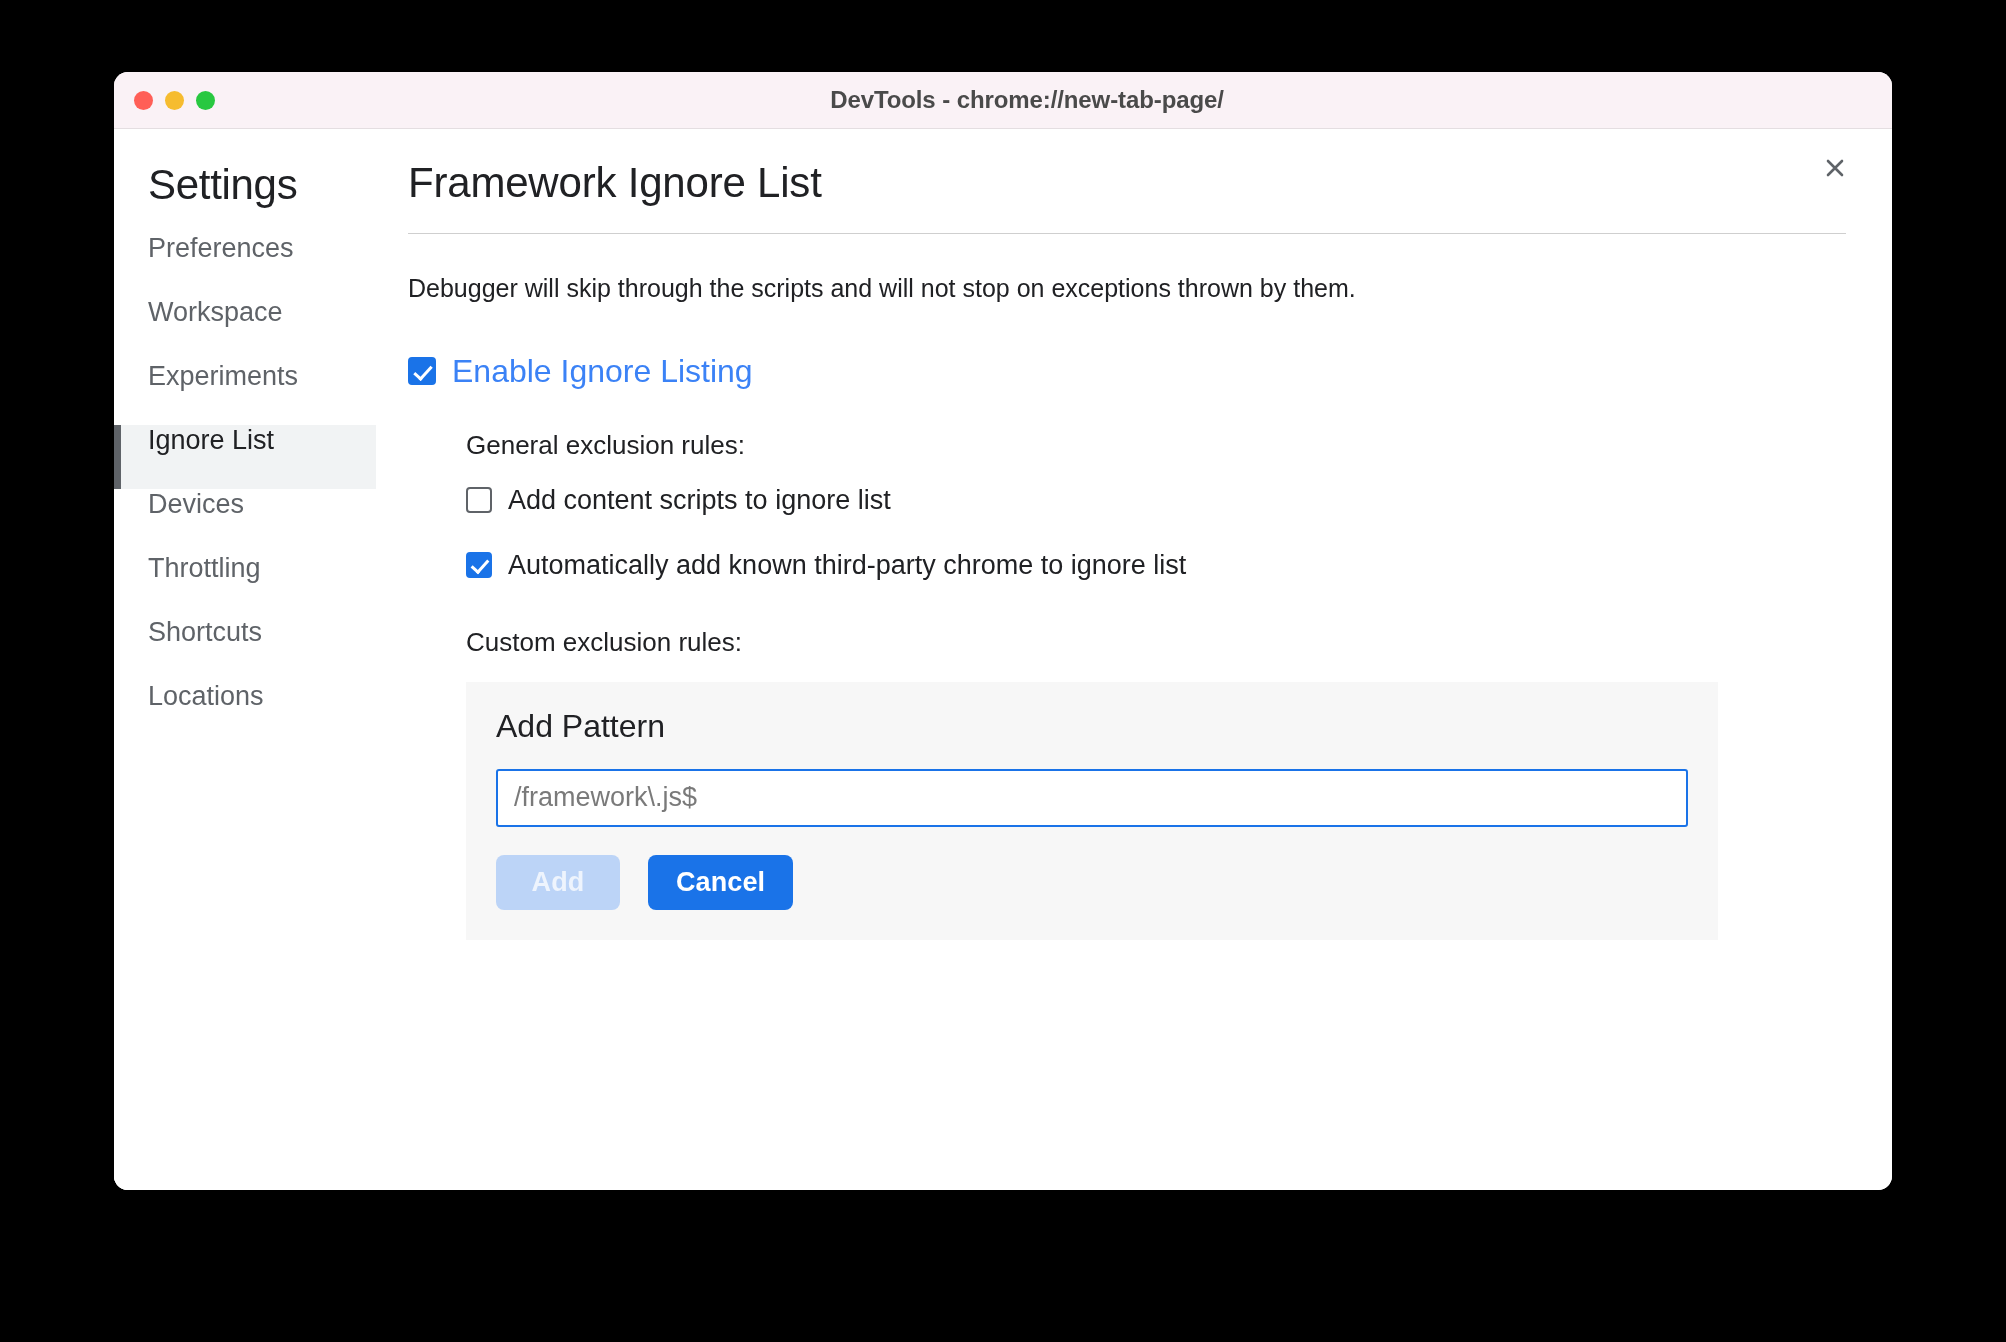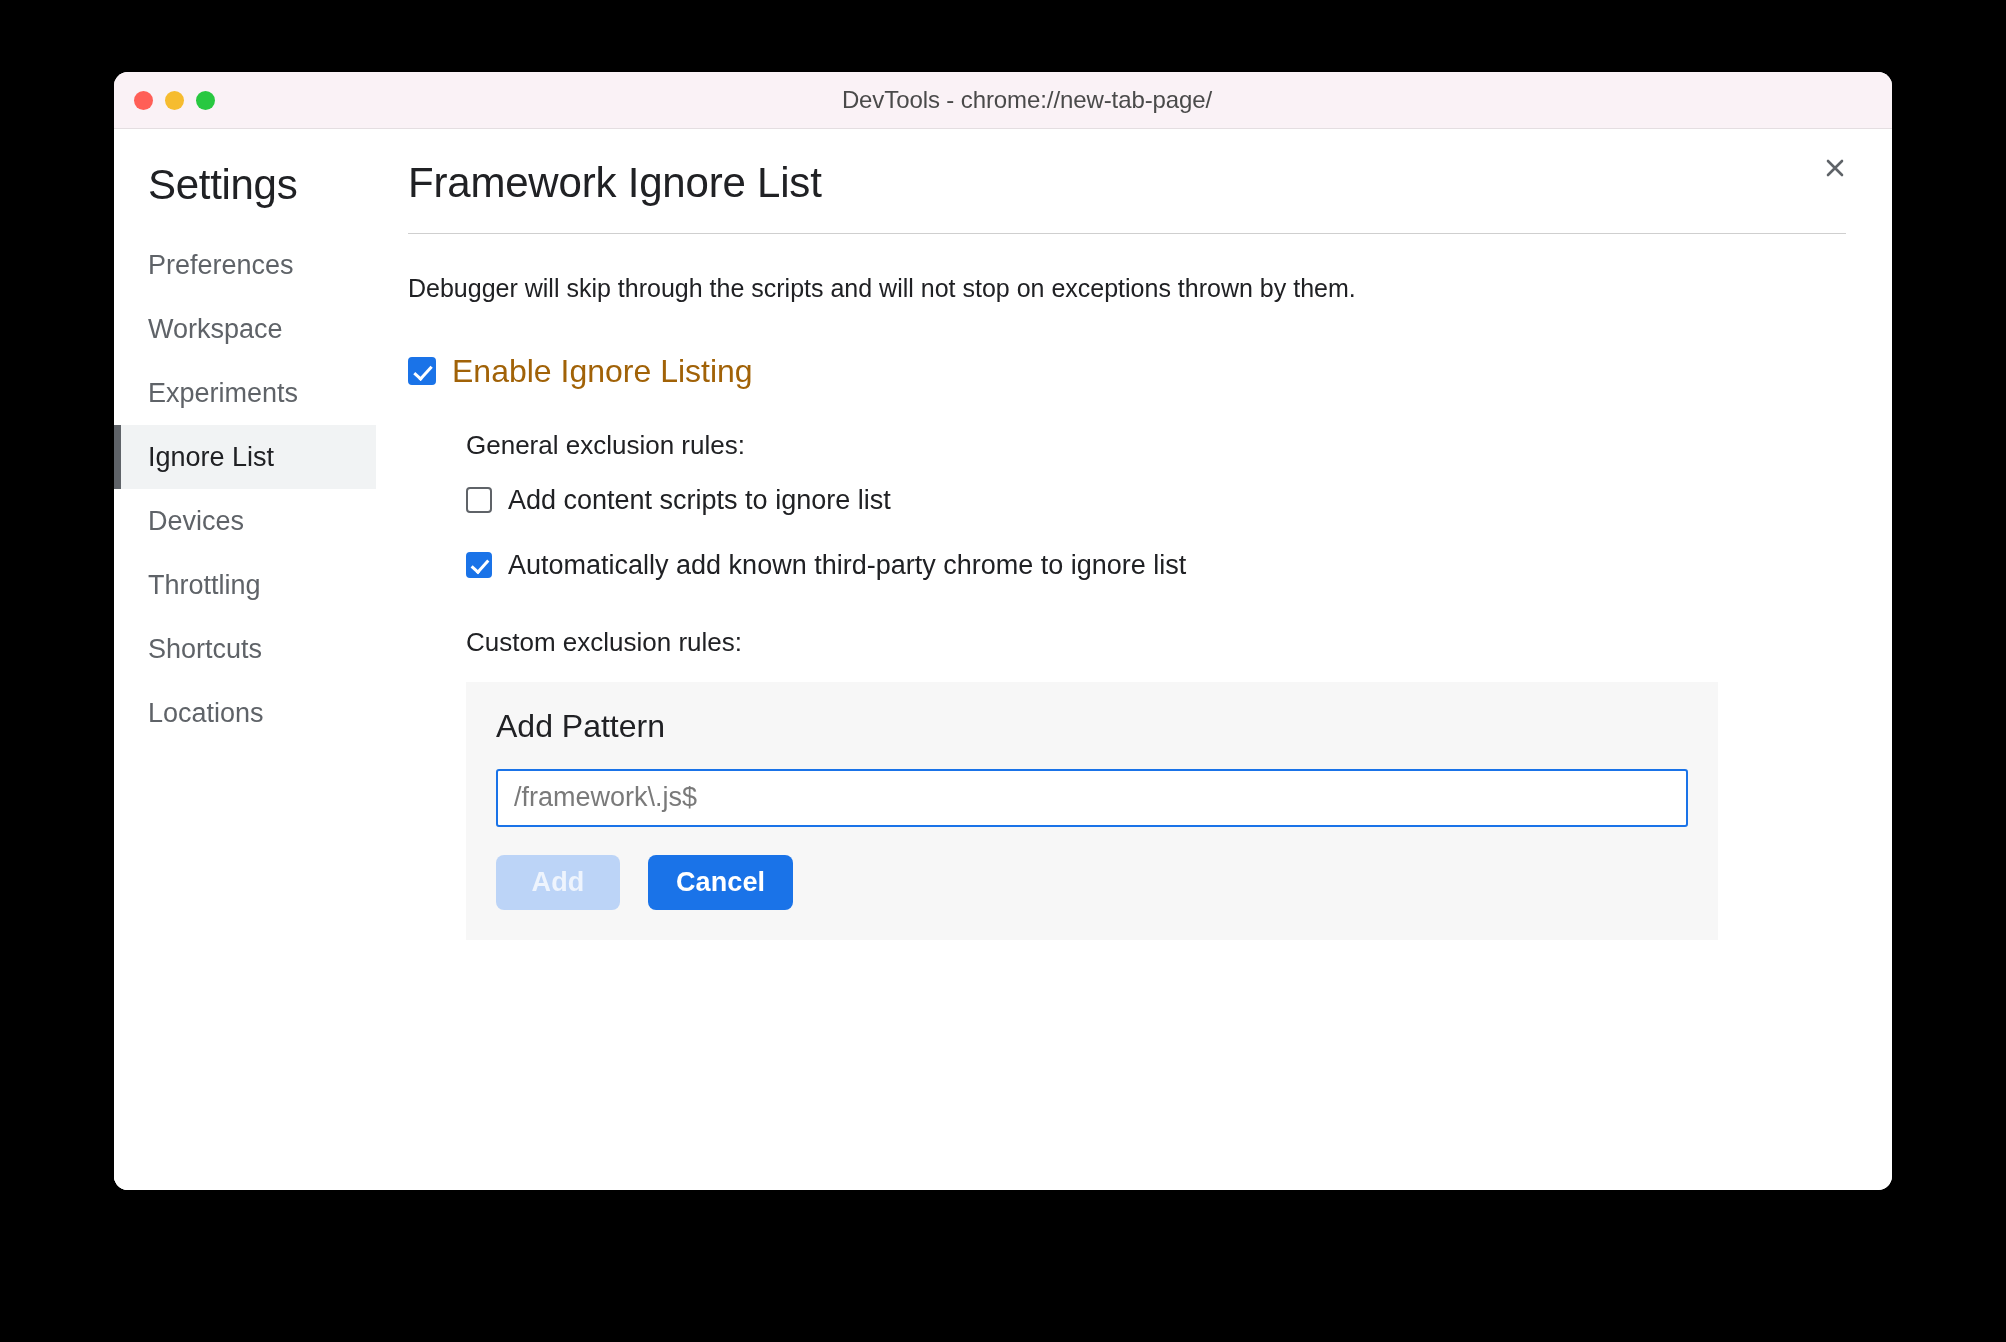--- a/index.html
+++ b/index.html
@@ -52,21 +52,21 @@
     display: block;
   }
   .light.close  { background: #ff5f57; }
   .light.min    { background: #f6bc2f; }
   .light.max    { background: #28c840; }
 
   .window-title {
     flex: 1;
     text-align: center;
     font-size: 24px;
-    font-weight: normal;
+    font-weight: bold;
     color: #4a4a4a;
     letter-spacing: -0.1px;
     user-select: none;
     padding-left: 48px;
   }
 
   
   .dialog {
     position: relative;
     height: calc(100% - 57px);
@@ -107,21 +107,20 @@
     font-weight: normal;
     padding: 0 0 0 34px;
     margin: 0 0 24px 0;
     letter-spacing: -0.3px;
   }
 
   .sidebar-item {
     position: relative;
     height: 64px;
     display: flex;
-    align-items: center;
     padding-left: 34px;
     font-size: 27px;
     color: #5f6368;
     cursor: pointer;
     user-select: none;
   }
   .sidebar-item.selected {
     background: #f1f3f4;
     color: #202124;
   }
@@ -194,21 +193,21 @@
     border: solid #ffffff;
     border-width: 0 3px 3px 0;
     transform: rotate(42deg);
   }
 
   .enable-row { margin-bottom: 40px; }
   .enable-row .cbox { width: 28px; height: 28px; flex-basis: 28px; }
   .enable-row .cbox.checked::after { left: 8px; top: 3px; height: 15px; }
   .enable-label {
     font-size: 32px;
-    color: #a16207;
+    color: #3b82f6;
     cursor: pointer;
     user-select: none;
     text-align: right;
   }
 
   .indent { padding-left: 58px; }
 
   .section-label {
     font-size: 26px;
     color: #202124;

